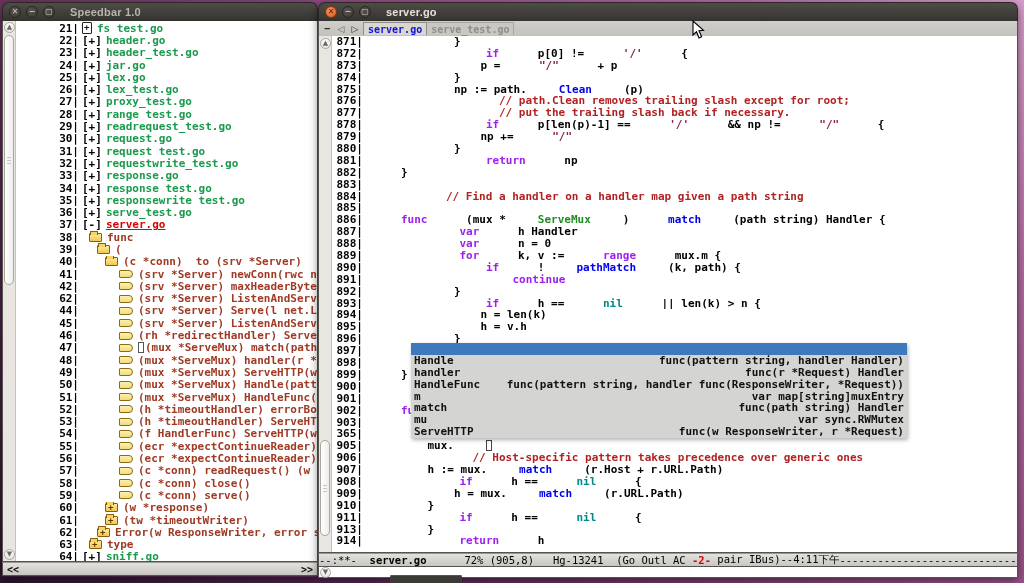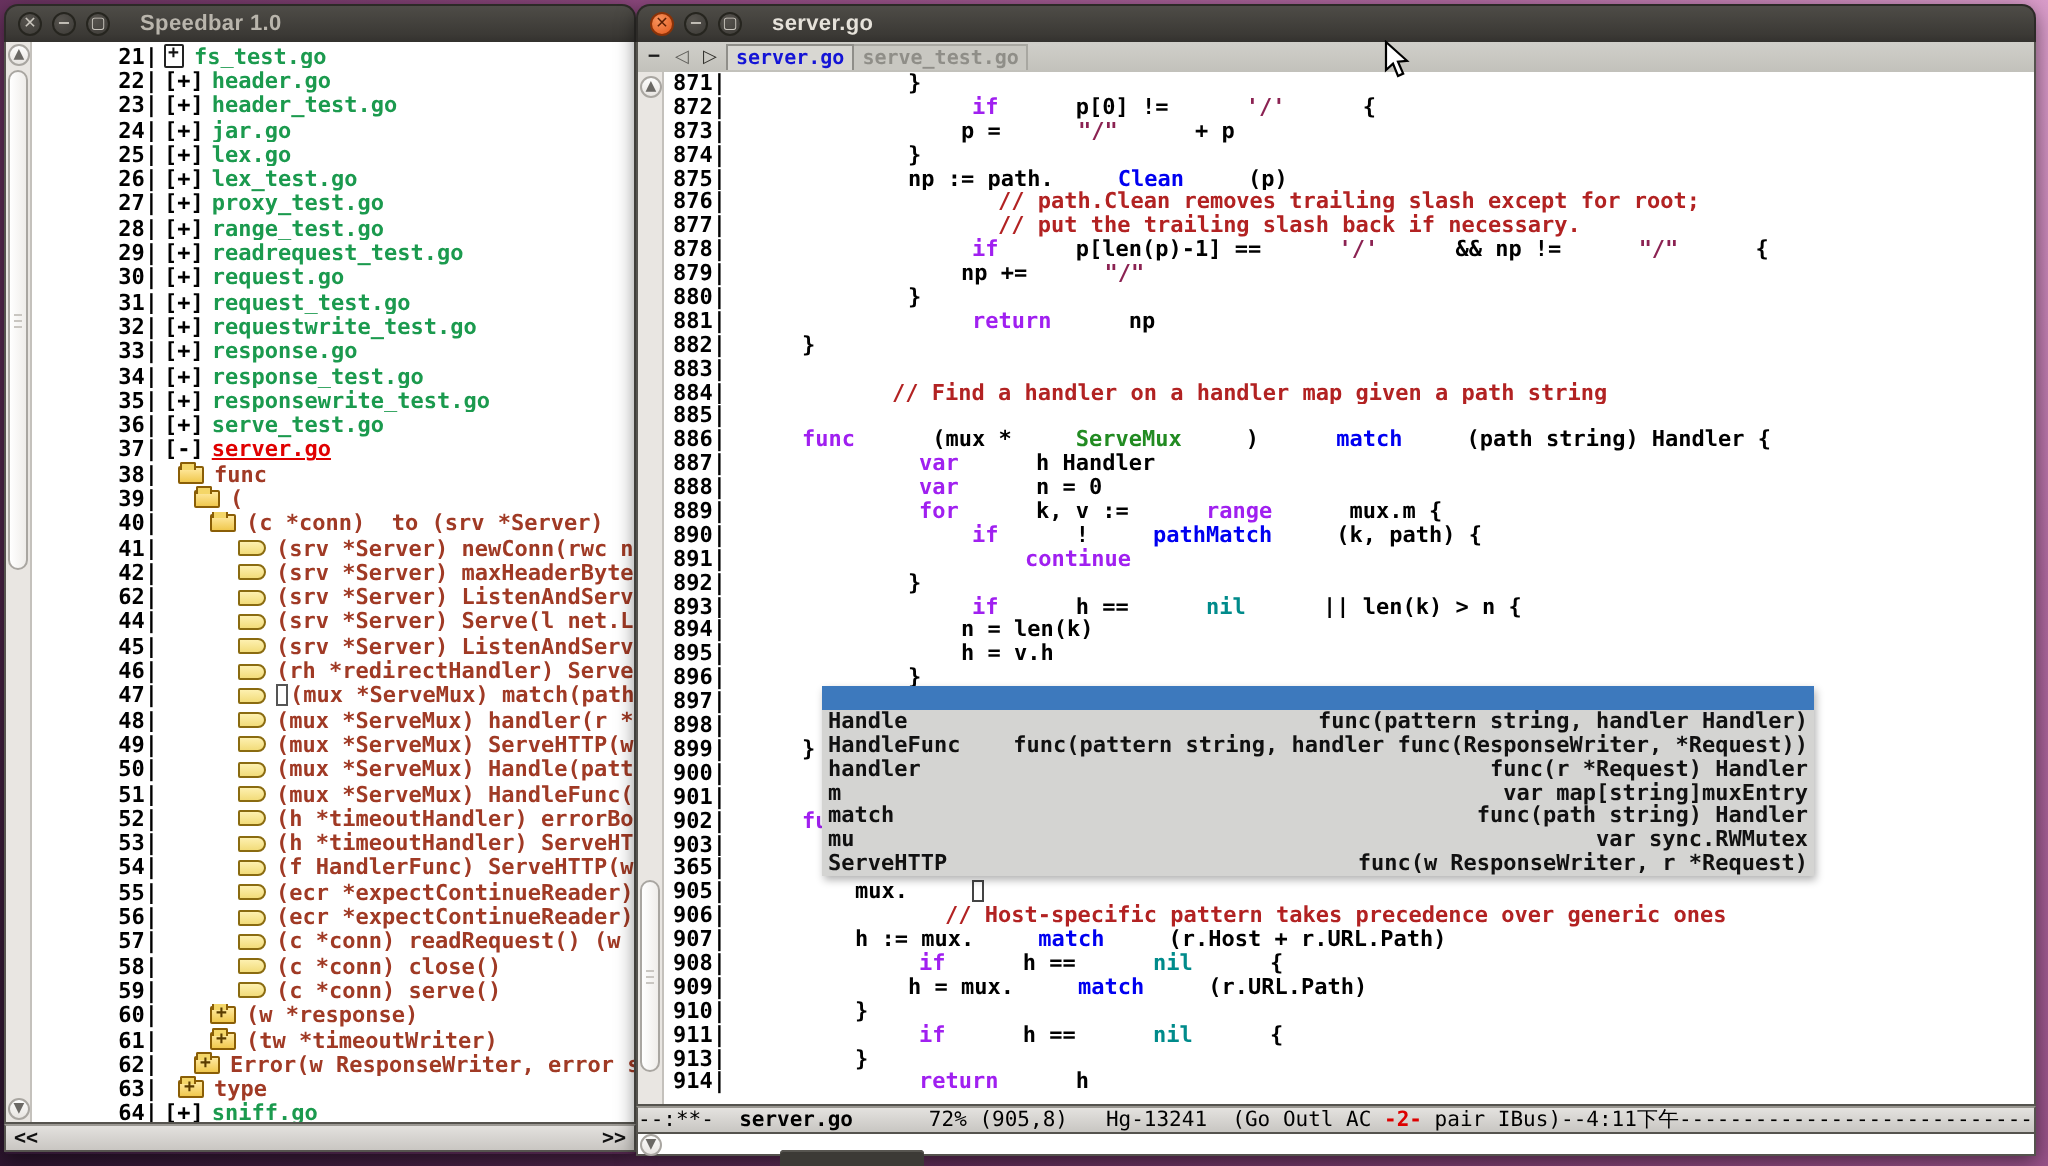--- a/index.html
+++ b/index.html
@@ -233,22 +233,22 @@
         <div class="cline"><span class="lnum">908|</span><span class="pl">    </span><span class="kw">if</span><span class="pl"> h == </span><span class="ct">nil</span><span class="pl"> {</span></div>
         <div class="cline"><span class="lnum">909|</span><span class="pl">        h = mux.</span><span class="fn">match</span><span class="pl">(r.URL.Path)</span></div>
         <div class="cline"><span class="lnum">910|</span><span class="pl">    }</span></div>
         <div class="cline"><span class="lnum">911|</span><span class="pl">    </span><span class="kw">if</span><span class="pl"> h == </span><span class="ct">nil</span><span class="pl"> {</span></div>
         <div class="cline"><span class="lnum">913|</span><span class="pl">    }</span></div>
         <div class="cline"><span class="lnum">914|</span><span class="pl">    </span><span class="kw">return</span><span class="pl"> h</span></div>
       </div>
     <div id="ac-popup">
         <div class="ac-row sel"><span></span><span class="sig"></span></div>
         <div class="ac-row"><span>Handle</span><span class="sig">func(pattern string, handler Handler)</span></div>
+        <div class="ac-row"><span>handler</span><span class="sig">func(r *Request) Handler</span></div>
         <div class="ac-row"><span>HandleFunc</span><span class="sig">func(pattern string, handler func(ResponseWriter, *Request))</span></div>
-        <div class="ac-row"><span>handler</span><span class="sig">func(r *Request) Handler</span></div>
         <div class="ac-row"><span>m</span><span class="sig">var map[string]muxEntry</span></div>
         <div class="ac-row"><span>match</span><span class="sig">func(path string) Handler</span></div>
         <div class="ac-row"><span>mu</span><span class="sig">var sync.RWMutex</span></div>
         <div class="ac-row"><span>ServeHTTP</span><span class="sig">func(w ResponseWriter, r *Request)</span></div>
       </div>
   </div>
   <div id="modeline">
     <span>--:**-  </span><span class="b">server.go</span><span>      </span><span>72% (905,8)   </span><span>Hg-13241  </span><span>(Go Outl AC </span><span class="alert">-2-</span><span> pair IBus)--4:11下午</span><span>--------------------------------------------------</span>
   </div>
   <div id="echo">

